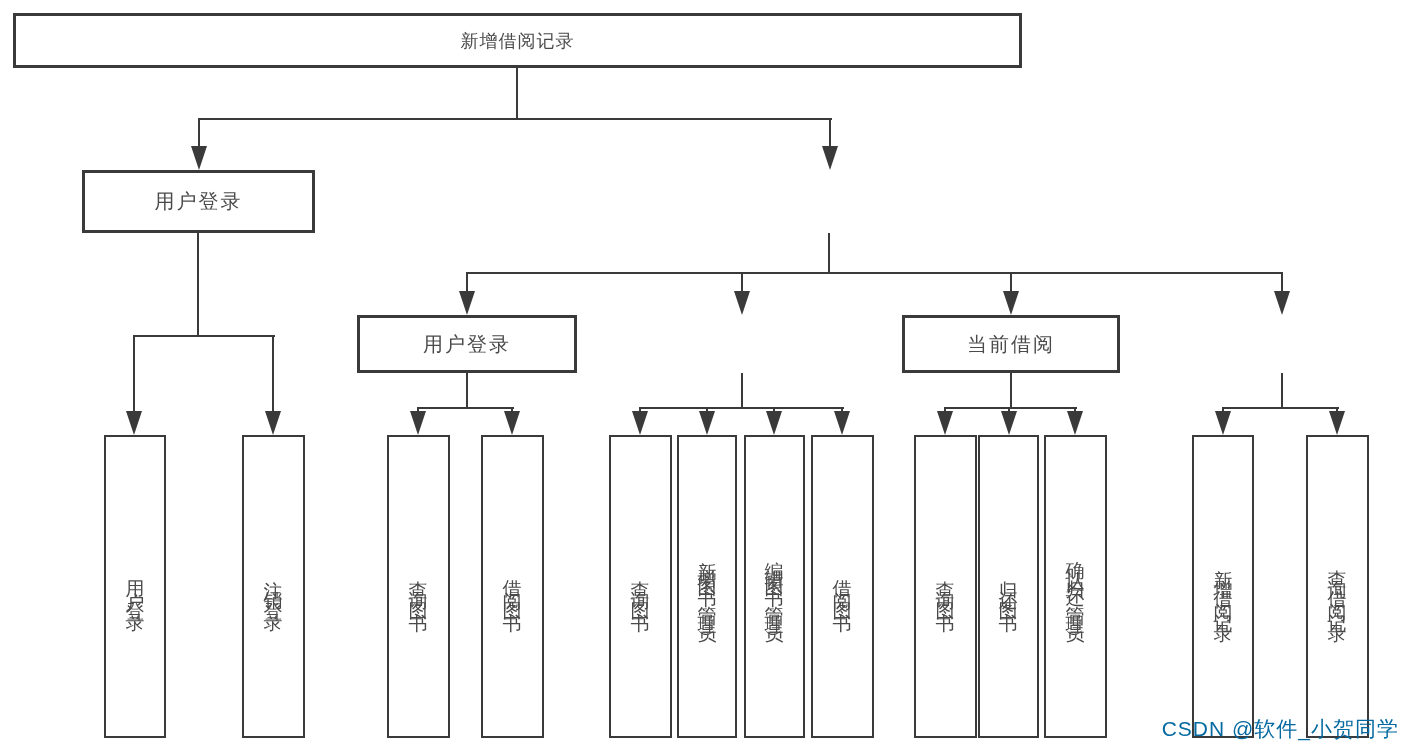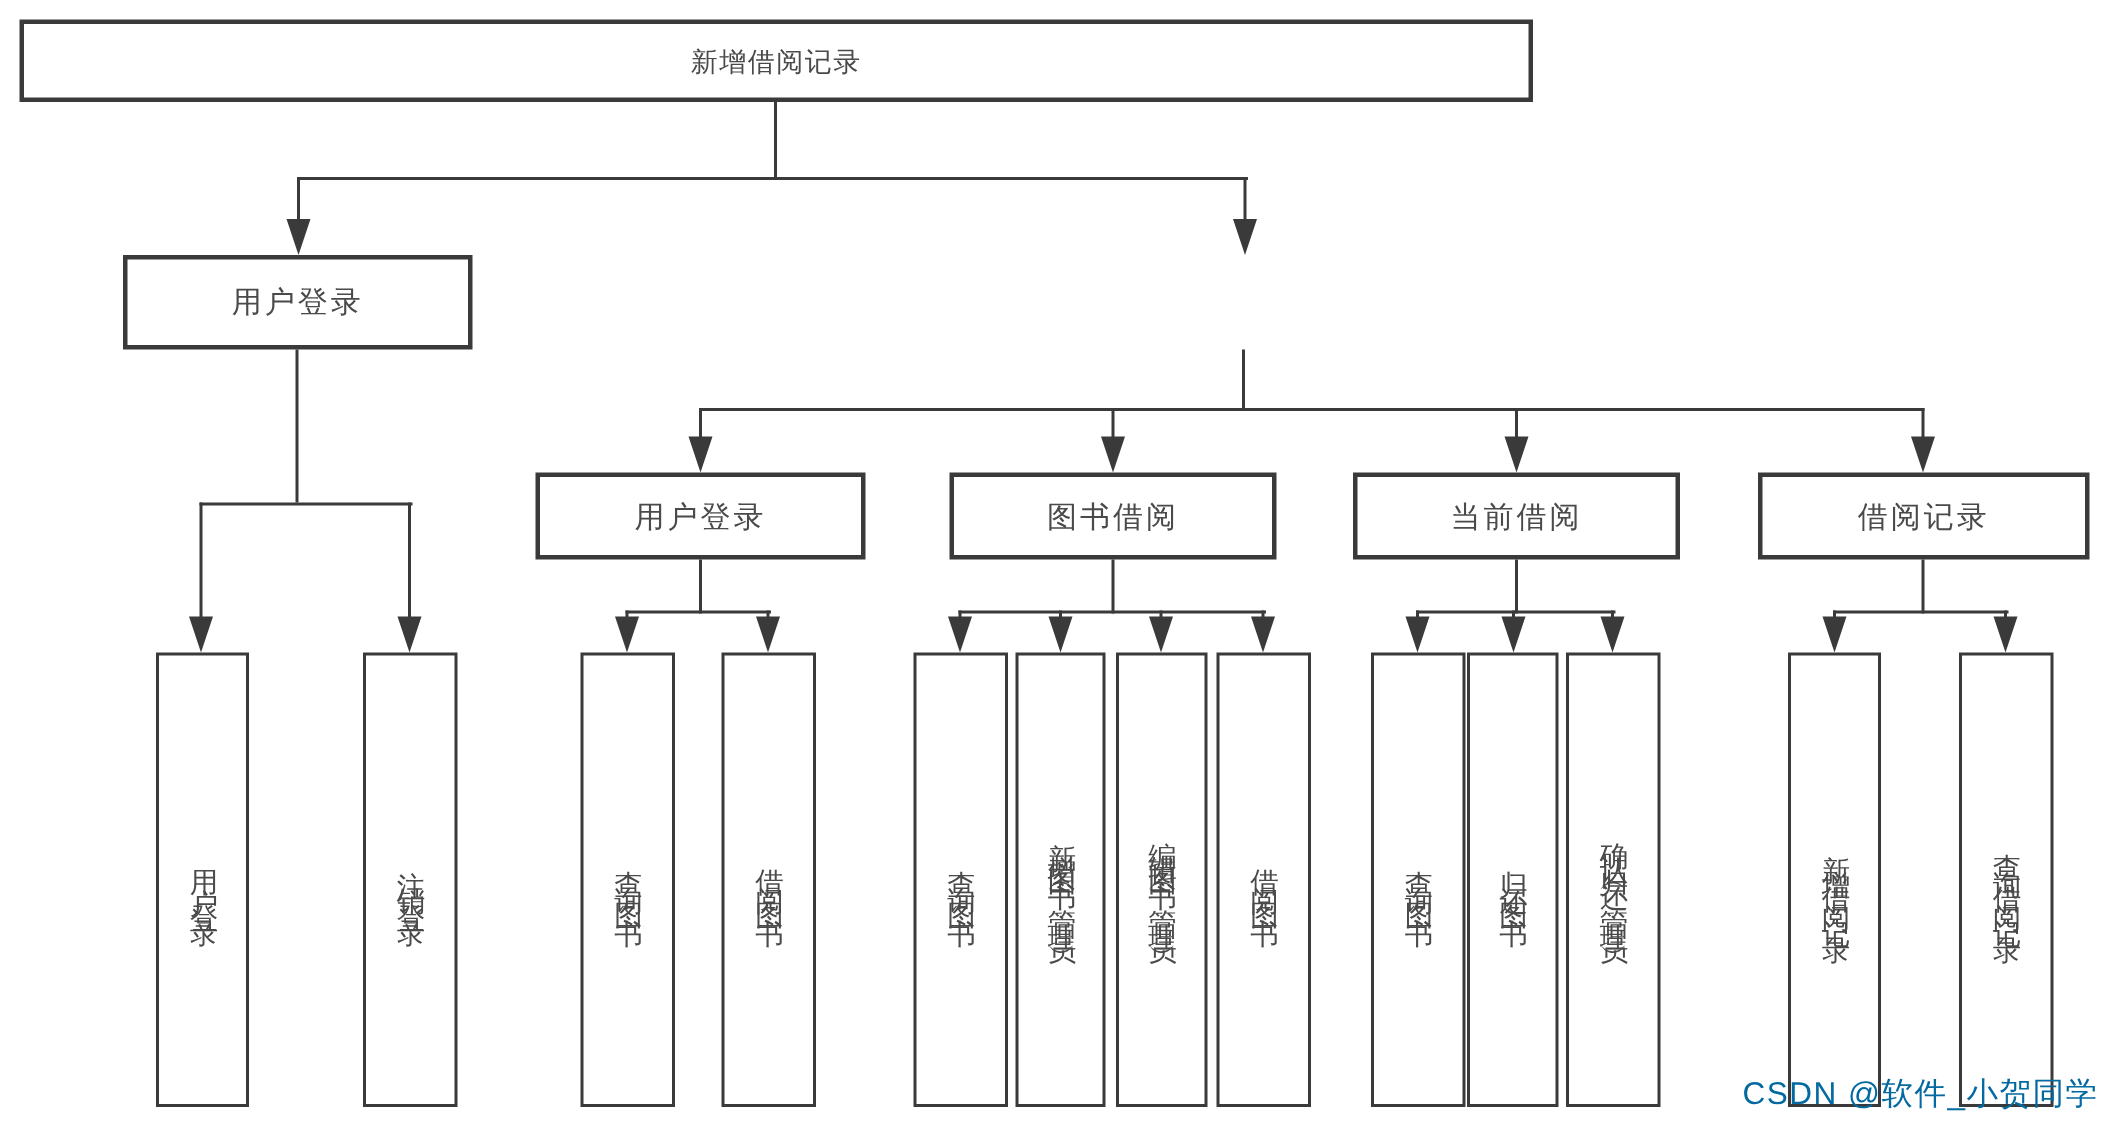--- a/index.html
+++ b/index.html
@@ -77,23 +77,21 @@
   <div class="v" style="left:466px;top:272px;height:23px;"></div>
   <div class="arw" style="left:459px;top:291px;"></div>
   <div class="v" style="left:741px;top:272px;height:23px;"></div>
   <div class="arw" style="left:734px;top:291px;"></div>
   <div class="v" style="left:1010px;top:272px;height:23px;"></div>
   <div class="arw" style="left:1003px;top:291px;"></div>
   <div class="v" style="left:1281px;top:272px;height:23px;"></div>
   <div class="arw" style="left:1274px;top:291px;"></div>
 
   <div class="node l3-node" style="left:357px;top:315px;width:220px;height:58px;">用户登录</div>
-  <div class="node l3-node" style="left:633px;top:315px;width:218px;height:58px;">图书借阅</div>
   <div class="node l3-node" style="left:902px;top:315px;width:218px;height:58px;text-align:right;">当前借阅</div>
-  <div class="node l3-node" style="left:1172px;top:315px;width:221px;height:58px;">借阅记录</div>
 
   <div class="v" style="left:466px;top:373px;height:36px;"></div>
   <div class="h" style="left:417px;top:407px;width:97px;"></div>
   <div class="v" style="left:417px;top:407px;height:10px;"></div>
   <div class="arw" style="left:410px;top:411px;"></div>
   <div class="v" style="left:511px;top:407px;height:10px;"></div>
   <div class="arw" style="left:504px;top:411px;"></div>
 
   <div class="v" style="left:741px;top:373px;height:36px;"></div>
   <div class="h" style="left:639px;top:407px;width:205px;"></div>

